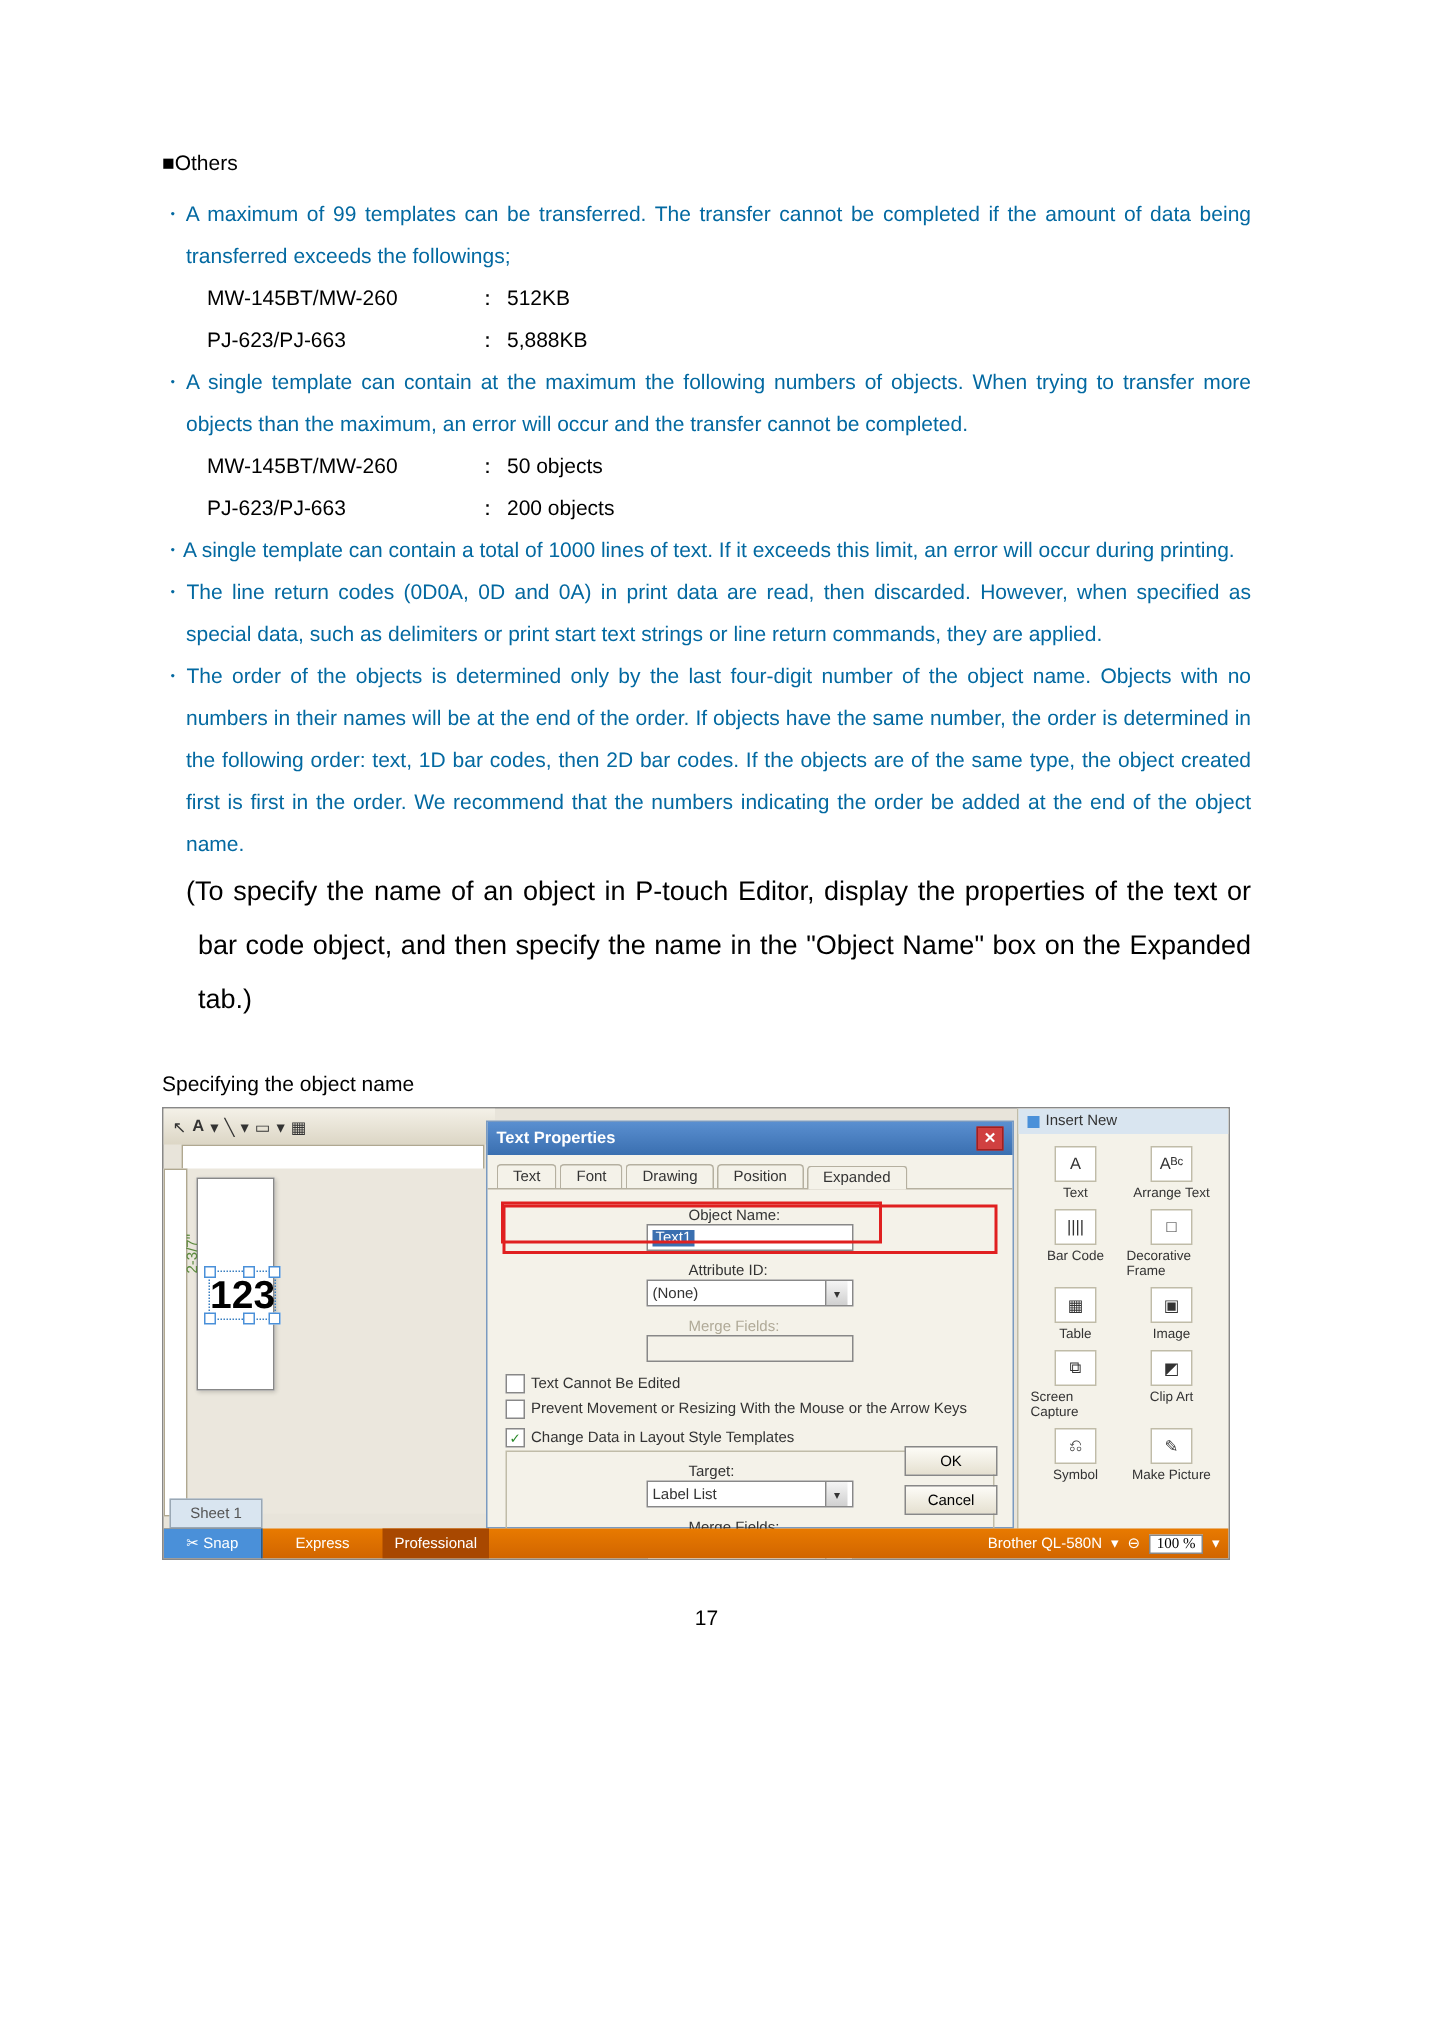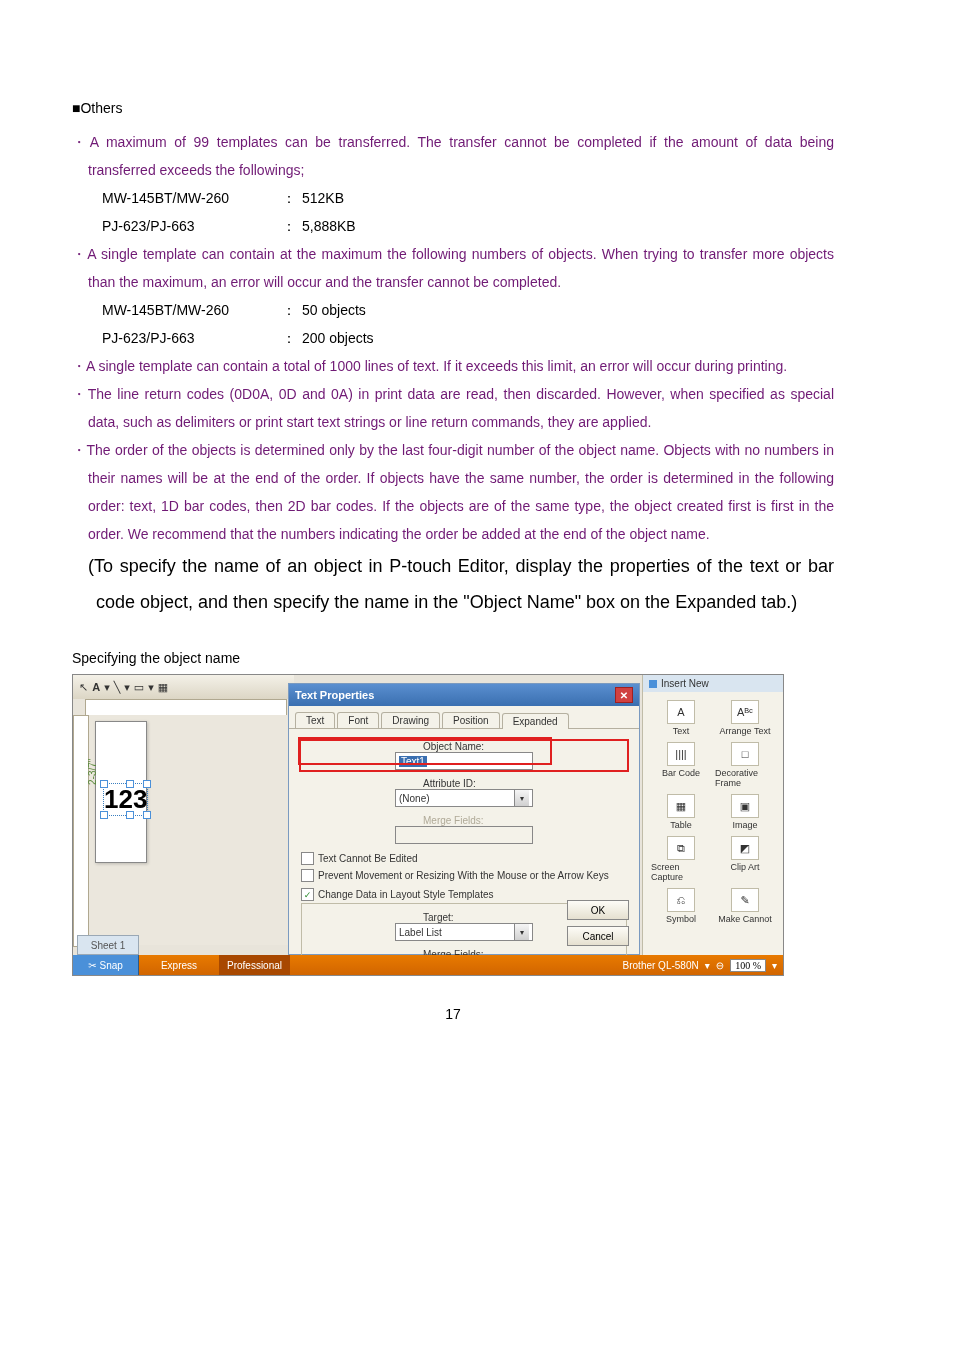--- a/index.html
+++ b/index.html
@@ -3,30 +3,30 @@
   <meta charset="utf-8">
   <style>
     body {
       margin: 0;
       padding: 0;
       background: #ffffff;
       font-family: Arial, sans-serif;
       width: 954px;
     }
     .page {
-      padding: 100px 120px 40px 72px;
+      padding: 100px 120px 40px 108px;
     }
     .section-heading {
       font-size: 14px;
       color: #000;
       margin-bottom: 12px;
     }
     .bullet-line {
       font-size: 14px;
-      color: #701a75;
+      color: #0369a1;
       line-height: 2;
       text-align: justify;
     }
     .bullet-indent {
       padding-left: 16px;
       text-indent: -16px;
     }
     .table-line {
       padding-left: 30px;
       display: flex;
@@ -571,21 +571,21 @@
           <div class="insert-item">
             <div class="ins-icon">◩</div>
             <div>Clip Art</div>
           </div>
           <div class="insert-item">
             <div class="ins-icon">⎌</div>
             <div>Symbol</div>
           </div>
           <div class="insert-item">
             <div class="ins-icon">✎</div>
-            <div>Make Cannot</div>
+            <div>Make Picture</div>
           </div>
         </div>
     </div>
 
     <div class="bottom-bar">
       <div class="bottom-btn1">✂ <span style="margin-left:3px">Snap</span></div>
       <div class="bottom-btn2">Express</div>
       <div class="bottom-btn3">Professional</div>
       <div class="bottom-right">
         <span>Brother QL-580N</span>

